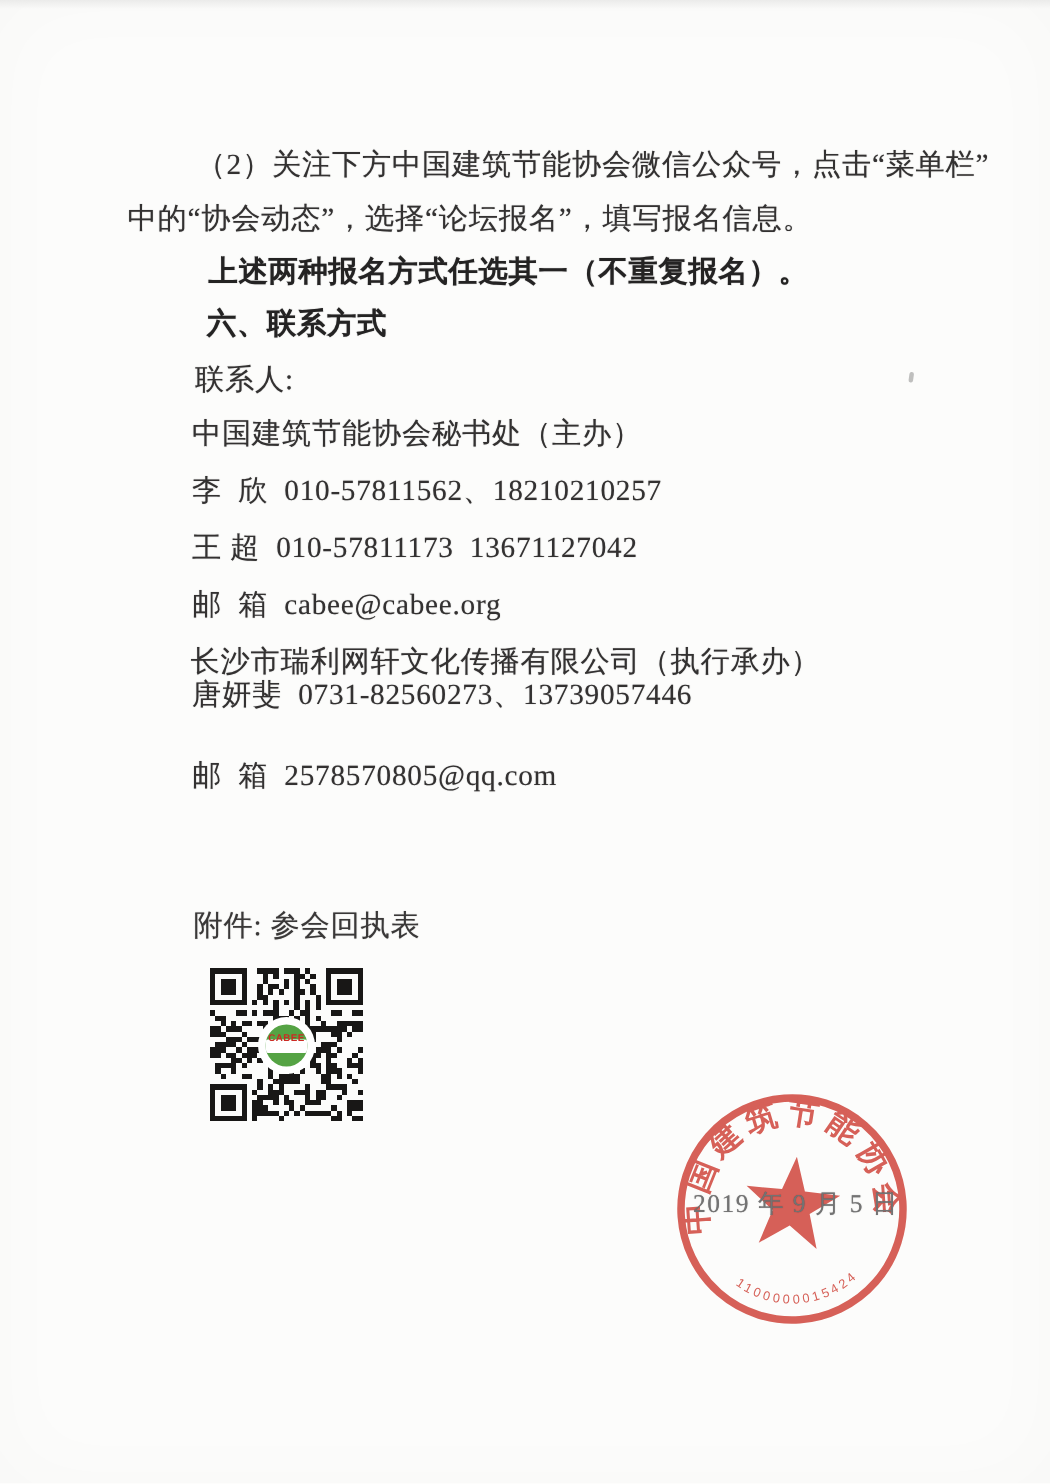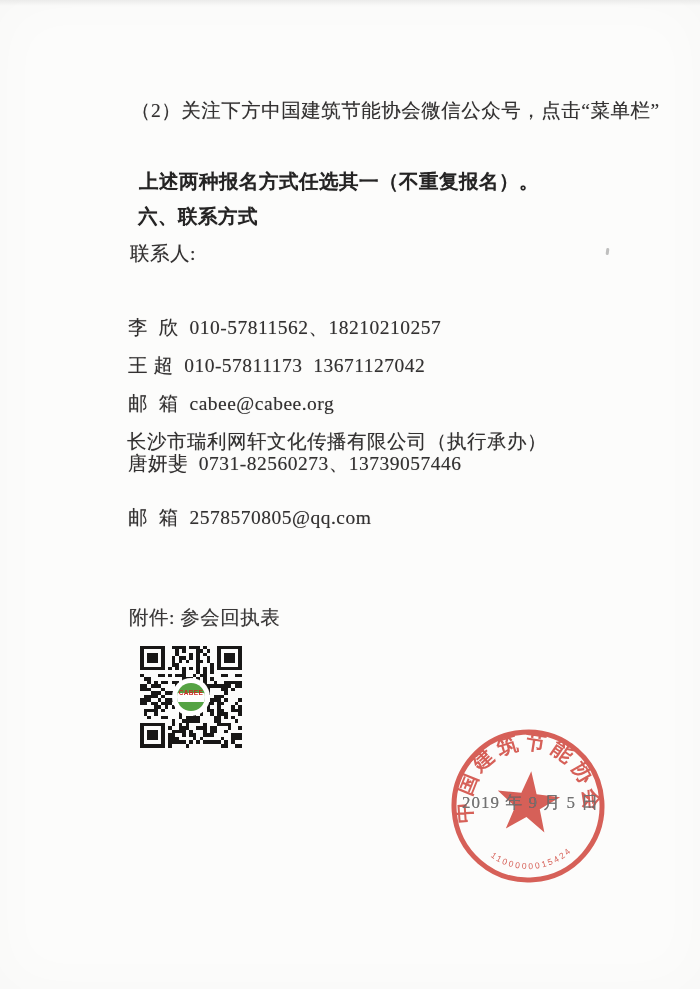--- a/index.html
+++ b/index.html
@@ -54,23 +54,25 @@
   .stamp{position:absolute;left:448px;top:726px;width:160px;height:160px;z-index:2;}
   .stamp svg{display:block;}
 </style>
 </head>
 <body>
 
 <div class="page">
   <div class="scan-edge-top"></div>
 
   <div class="line" style="left:131px;top:99px;">（2）关注下方中国建筑节能协会微信公众号，点击“菜单栏”</div>
+  <div class="line" style="left:85px;top:135px;">中的“协会动态”，选择“论坛报名”，填写报名信息。</div>
   <div class="line bold" style="left:139px;top:170px;">上述两种报名方式任选其一（不重复报名）。</div>
   <div class="line bold" style="left:138px;top:205px;text-align:center;">六、联系方式</div>
   <div class="line" style="left:130px;top:242px;">联系人:</div>
+  <div class="line" style="left:128px;top:278px;">中国建筑节能协会秘书处（主办）</div>
   <div class="line" style="left:128px;top:316px;">李  欣  010-57811562、18210210257</div>
   <div class="line" style="left:128px;top:354px;">王 超  010-57811173  13671127042</div>
   <div class="line" style="left:127px;top:430px;">长沙市瑞利网轩文化传播有限公司（执行承办）</div>
   <div class="line" style="left:128px;top:392px;">邮  箱  cabee@cabee.org</div>
   <div class="line" style="left:128px;top:452px;">唐妍斐  0731-82560273、13739057446</div>
   <div class="line" style="left:128px;top:506px;">邮  箱  2578570805@qq.com</div>
   <div class="line attachment-line" style="left:129px;top:606px;">附件: 参会回执表</div>
 
   <div class="speck"></div>
 

